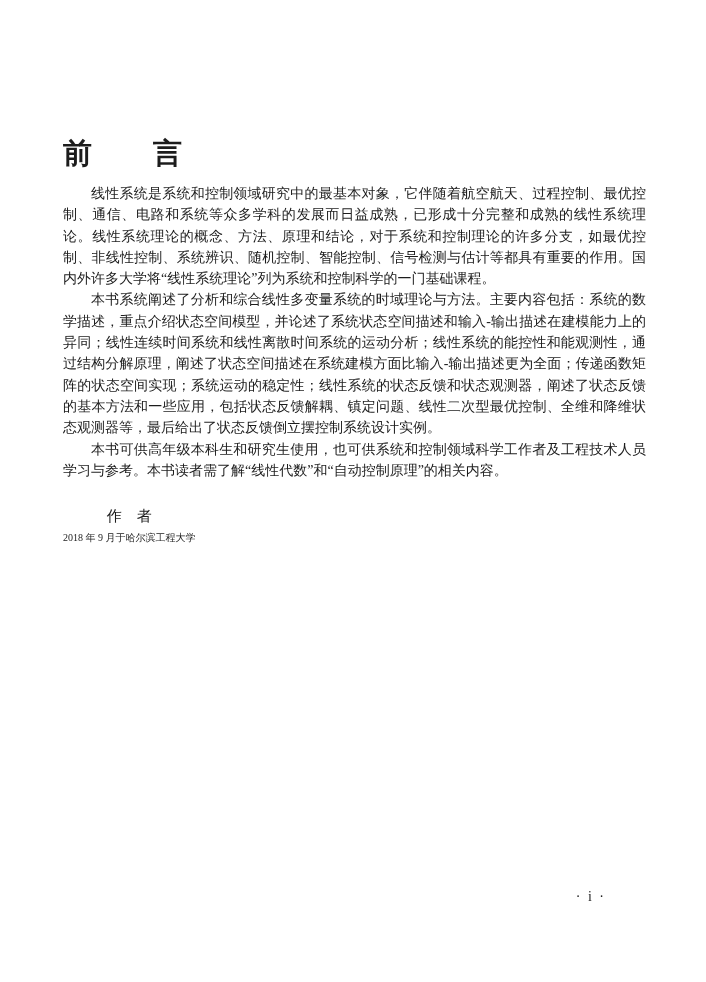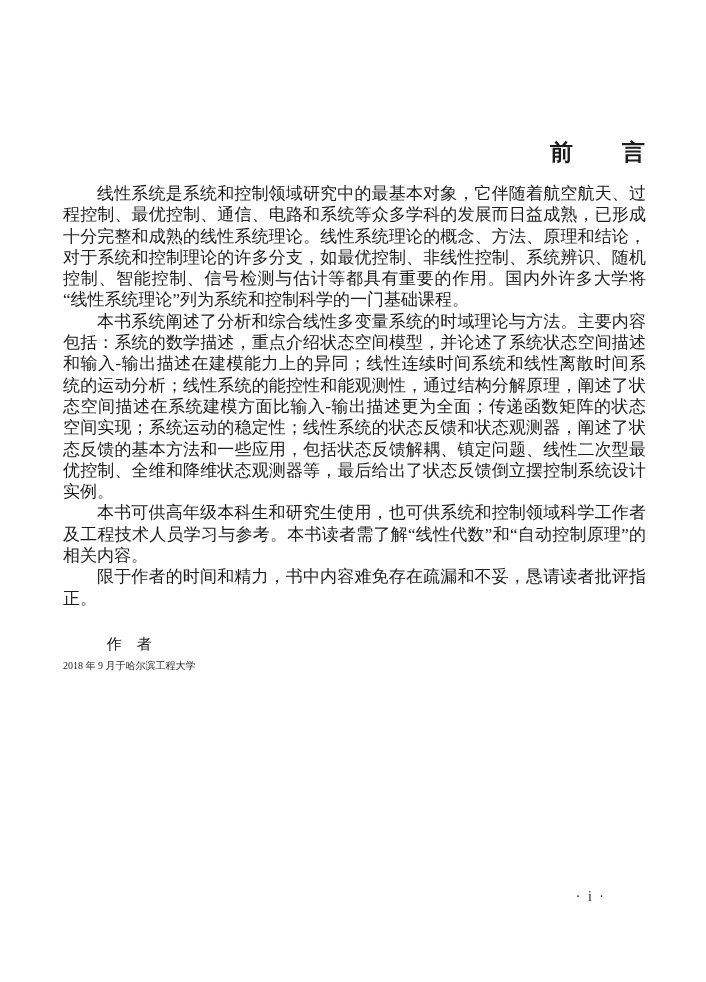--- a/index.html
+++ b/index.html
@@ -17,29 +17,29 @@
     overflow: hidden;
   }
   .content {
     position: absolute;
     left: 63px;
     top: 139px;
     width: 583px;
   }
   .doc-title {
     margin: 0 0 16px 0;
-    font-size: 23px;
+    font-size: 29px;
     line-height: 28px;
     font-weight: 700;
-    text-align: right;
+    text-align: left;
     letter-spacing: 1px;
   }
   .body-text p {
     margin: 0;
-    font-size: 17px;
+    font-size: 14px;
     line-height: 21.3px;
     text-align: justify;
     text-justify: inter-ideograph;
     text-indent: 2em;
   }
   .signature-block {
     margin-top: 24px;
     display: flex;
     flex-direction: column;
     align-items: flex-start;
@@ -75,21 +75,20 @@
 
 <div class="page">
   <div class="content">
 
     <h1 class="doc-title">前　　言</h1>
 
     <div class="body-text">
       <p>线性系统是系统和控制领域研究中的最基本对象，它伴随着航空航天、过程控制、最优控制、通信、电路和系统等众多学科的发展而日益成熟，已形成十分完整和成熟的线性系统理论。线性系统理论的概念、方法、原理和结论，对于系统和控制理论的许多分支，如最优控制、非线性控制、系统辨识、随机控制、智能控制、信号检测与估计等都具有重要的作用。国内外许多大学将“线性系统理论”列为系统和控制科学的一门基础课程。</p>
       <p>本书系统阐述了分析和综合线性多变量系统的时域理论与方法。主要内容包括：系统的数学描述，重点介绍状态空间模型，并论述了系统状态空间描述和输入-输出描述在建模能力上的异同；线性连续时间系统和线性离散时间系统的运动分析；线性系统的能控性和能观测性，通过结构分解原理，阐述了状态空间描述在系统建模方面比输入-输出描述更为全面；传递函数矩阵的状态空间实现；系统运动的稳定性；线性系统的状态反馈和状态观测器，阐述了状态反馈的基本方法和一些应用，包括状态反馈解耦、镇定问题、线性二次型最优控制、全维和降维状态观测器等，最后给出了状态反馈倒立摆控制系统设计实例。</p>
       <p>本书可供高年级本科生和研究生使用，也可供系统和控制领域科学工作者及工程技术人员学习与参考。本书读者需了解“线性代数”和“自动控制原理”的相关内容。</p>
-      <p>限于作者的时间和精力，书中内容难免存在疏漏和不妥，恳请读者批评指正。</p>
     </div>
 
     <div class="signature-block">
       <div class="sig-inner">
         <div class="sig-name">作　者</div>
         <div class="sig-date">2018 年 9 月于哈尔滨工程大学</div>
       </div>
     </div>
 
   </div>

